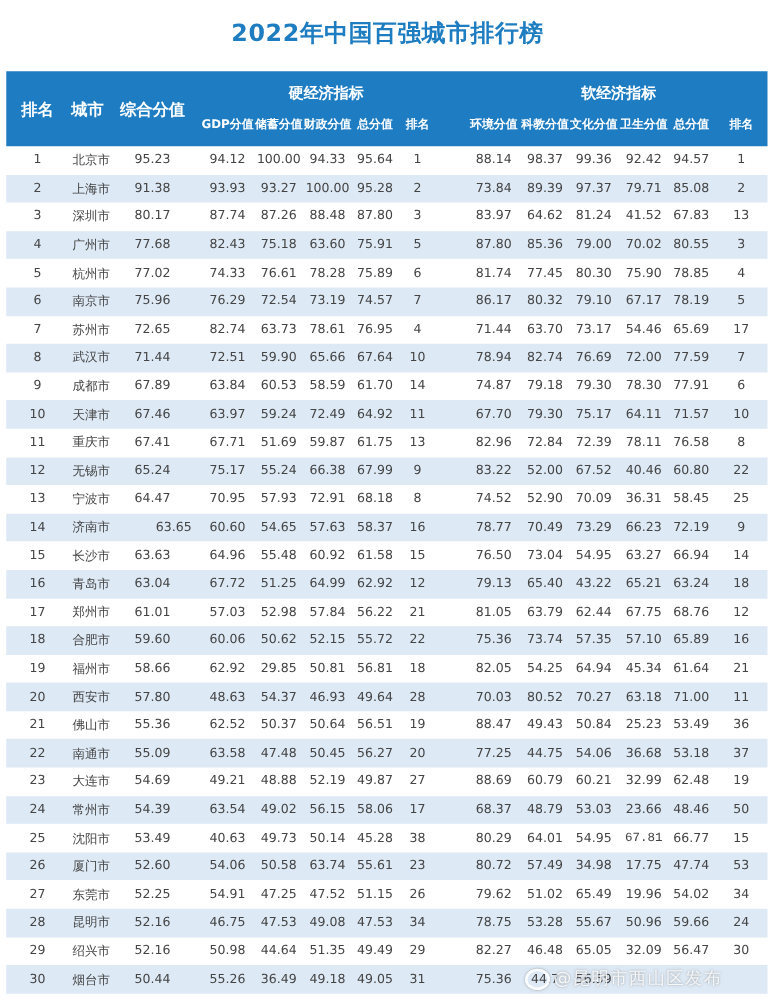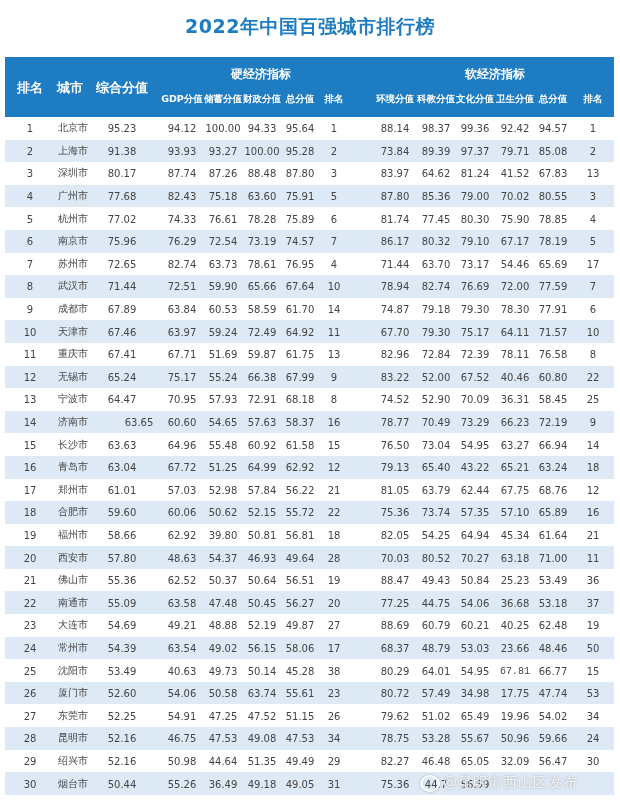--- a/index.html
+++ b/index.html
@@ -361,21 +361,21 @@
         <span class="cell" style="left: 470px;">57.35</span>
         <span class="cell" style="left: 510px;">57.10</span>
         <span class="cell" style="left: 548px;">65.89</span>
         <span class="cell" style="left: 588px;">16</span>
       </div>
       <div class="row">
         <span class="cell" style="left: 25px;">19</span>
         <span class="cell left" style="left: 53px;">福州市</span>
         <span class="cell" style="left: 117px;">58.66</span>
         <span class="cell" style="left: 177px;">62.92</span>
-        <span class="cell" style="left: 218px;">39.80</span>
+        <span class="cell" style="left: 218px;">29.85</span>
         <span class="cell" style="left: 257px;">50.81</span>
         <span class="cell" style="left: 295px;">56.81</span>
         <span class="cell" style="left: 329px;">18</span>
         <span class="cell" style="left: 390px;">82.05</span>
         <span class="cell" style="left: 431px;">54.25</span>
         <span class="cell" style="left: 470px;">64.94</span>
         <span class="cell" style="left: 510px;">45.34</span>
         <span class="cell" style="left: 548px;">61.64</span>
         <span class="cell" style="left: 588px;">21</span>
       </div>
@@ -432,21 +432,21 @@
         <span class="cell left" style="left: 53px;">大连市</span>
         <span class="cell" style="left: 117px;">54.69</span>
         <span class="cell" style="left: 177px;">49.21</span>
         <span class="cell" style="left: 218px;">48.88</span>
         <span class="cell" style="left: 257px;">52.19</span>
         <span class="cell" style="left: 295px;">49.87</span>
         <span class="cell" style="left: 329px;">27</span>
         <span class="cell" style="left: 390px;">88.69</span>
         <span class="cell" style="left: 431px;">60.79</span>
         <span class="cell" style="left: 470px;">60.21</span>
-        <span class="cell" style="left: 510px;">40.25</span>
+        <span class="cell" style="left: 510px;">32.99</span>
         <span class="cell" style="left: 548px;">62.48</span>
         <span class="cell" style="left: 588px;">19</span>
       </div>
       <div class="row alt">
         <span class="cell" style="left: 25px;">24</span>
         <span class="cell left" style="left: 53px;">常州市</span>
         <span class="cell" style="left: 117px;">54.39</span>
         <span class="cell" style="left: 177px;">63.54</span>
         <span class="cell" style="left: 218px;">49.02</span>
         <span class="cell" style="left: 257px;">56.15</span>

